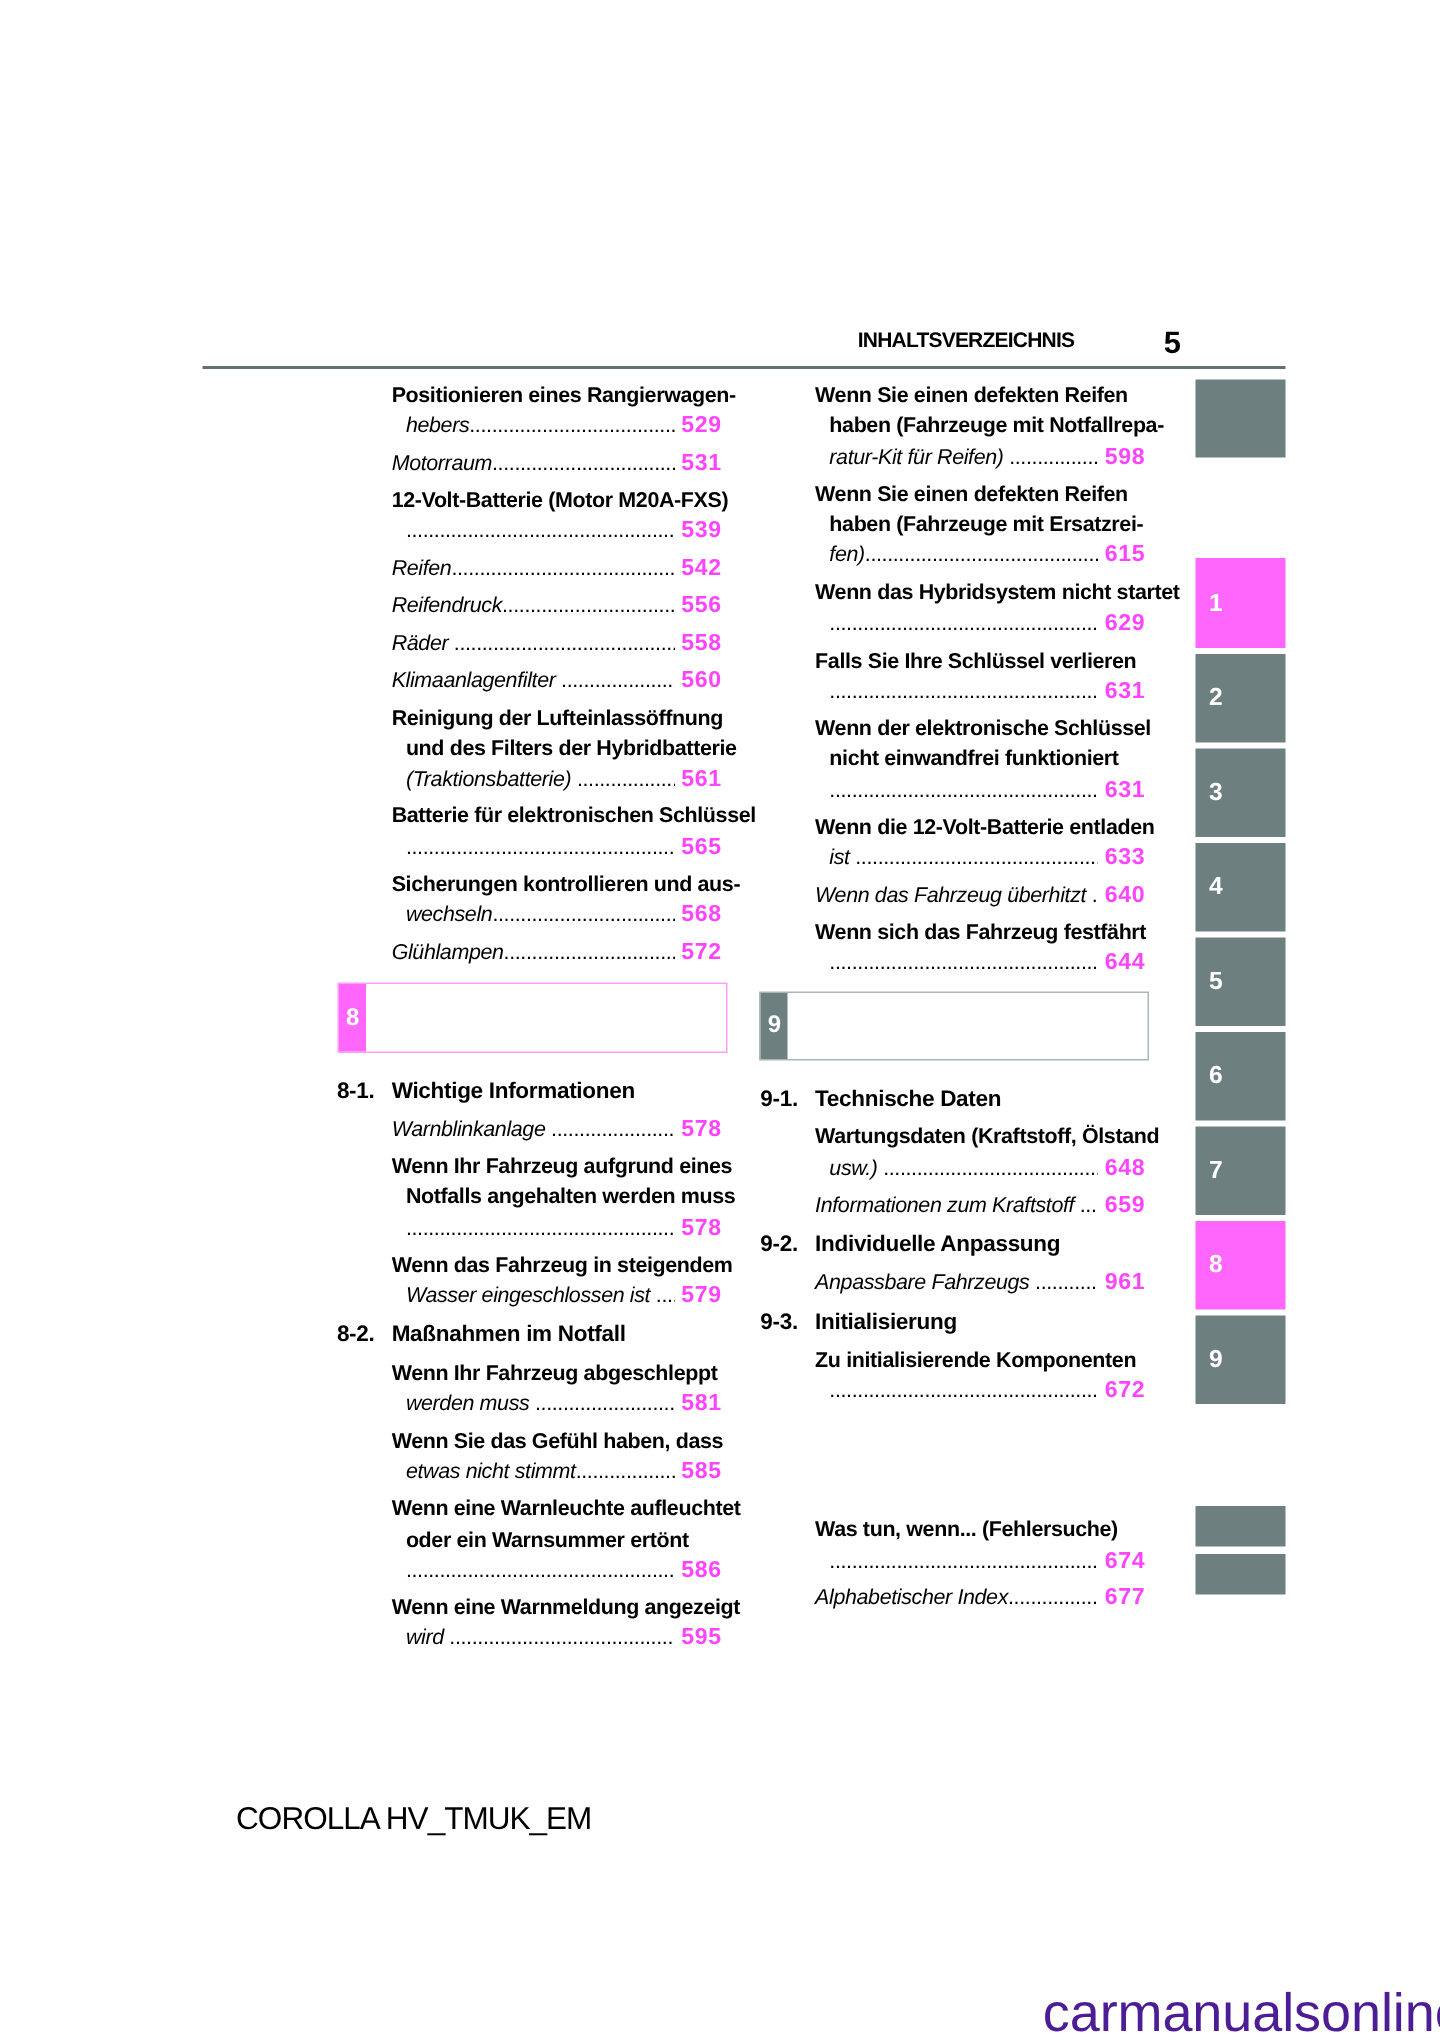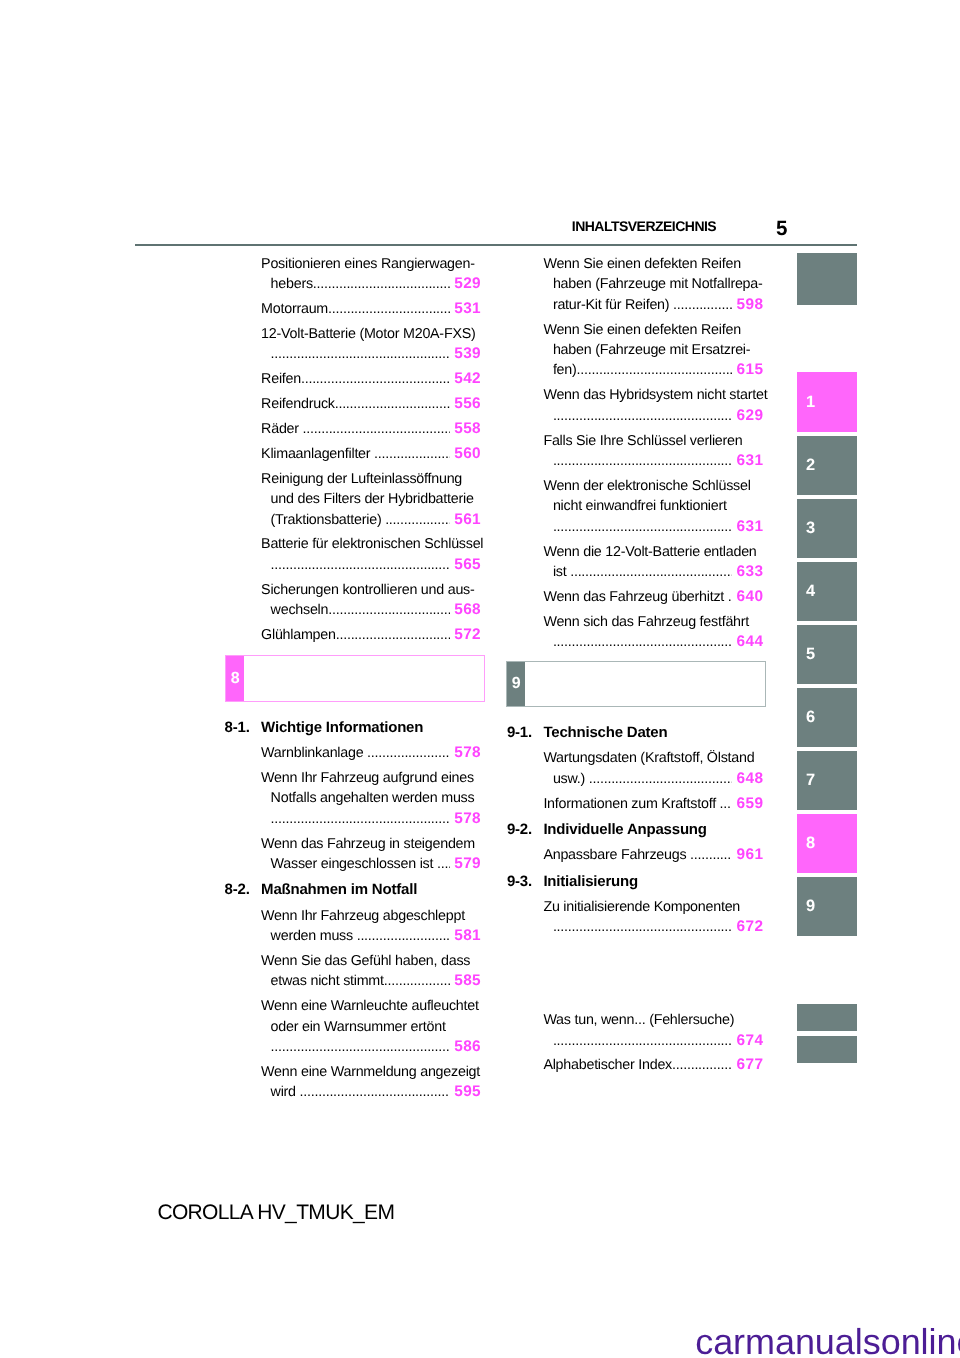--- a/index.html
+++ b/index.html
@@ -9,25 +9,25 @@
   .page{position:absolute;left:15px;top:0;width:960px;height:1356px;will-change:transform;}
 
   .hdr-title{position:absolute;left:556.8px;top:218.7px;font-size:14px;font-weight:bold;
              letter-spacing:-0.52px;line-height:14px;}
   .hdr-page{position:absolute;left:760.9px;top:218.8px;font-size:20.6px;font-weight:bold;line-height:20.6px;}
   .hdr-rule{position:absolute;left:119.8px;top:244.3px;width:722.4px;height:2.2px;background:#5f7372;}
 
   .col{position:absolute;width:220px;font-size:14.3px;line-height:20.42px;letter-spacing:-0.245px;}
 
   .entry{margin:0 0 4.48px 0;padding:0;}
-  .ln{display:block;white-space:pre;}
+  .ln{display:block;white-space:pre;font-weight:bold;}
   .ln.ind{padding-left:9.5px;}
   .lrow{display:flex;align-items:baseline;width:100%;box-sizing:border-box;height:20.42px;}
   .lrow.ind{padding-left:9.5px;}
-  .lrow .lt{white-space:pre;flex:0 0 auto;}
+  .lrow .lt{white-space:pre;flex:0 0 auto;font-style:italic;}
   .lrow .dots{flex:1 1 auto;overflow:hidden;white-space:nowrap;min-width:0;text-align:left;
               margin-right:0.9px;}
   .lrow .pg{flex:0 0 auto;color:#ff44ff;font-weight:bold;font-size:15.4px;line-height:20.42px;letter-spacing:0.4px;padding-left:3.3px;}
 
   .band{position:absolute;box-sizing:border-box;border:1.15px solid #aab7b7;background:#fff;}
   .band .tab{position:absolute;left:0;top:0;bottom:0;width:17.5px;background:#6d807f;}
   .band.pink{border-color:#ff9dfb;}
   .band.pink .tab{background:#ff66fb;}
   .band .tabnum{position:absolute;left:0;width:17.5px;top:1px;bottom:0;color:#fff;font-weight:bold;
                 font-size:16px;letter-spacing:-0.2px;display:flex;align-items:center;justify-content:center;}

